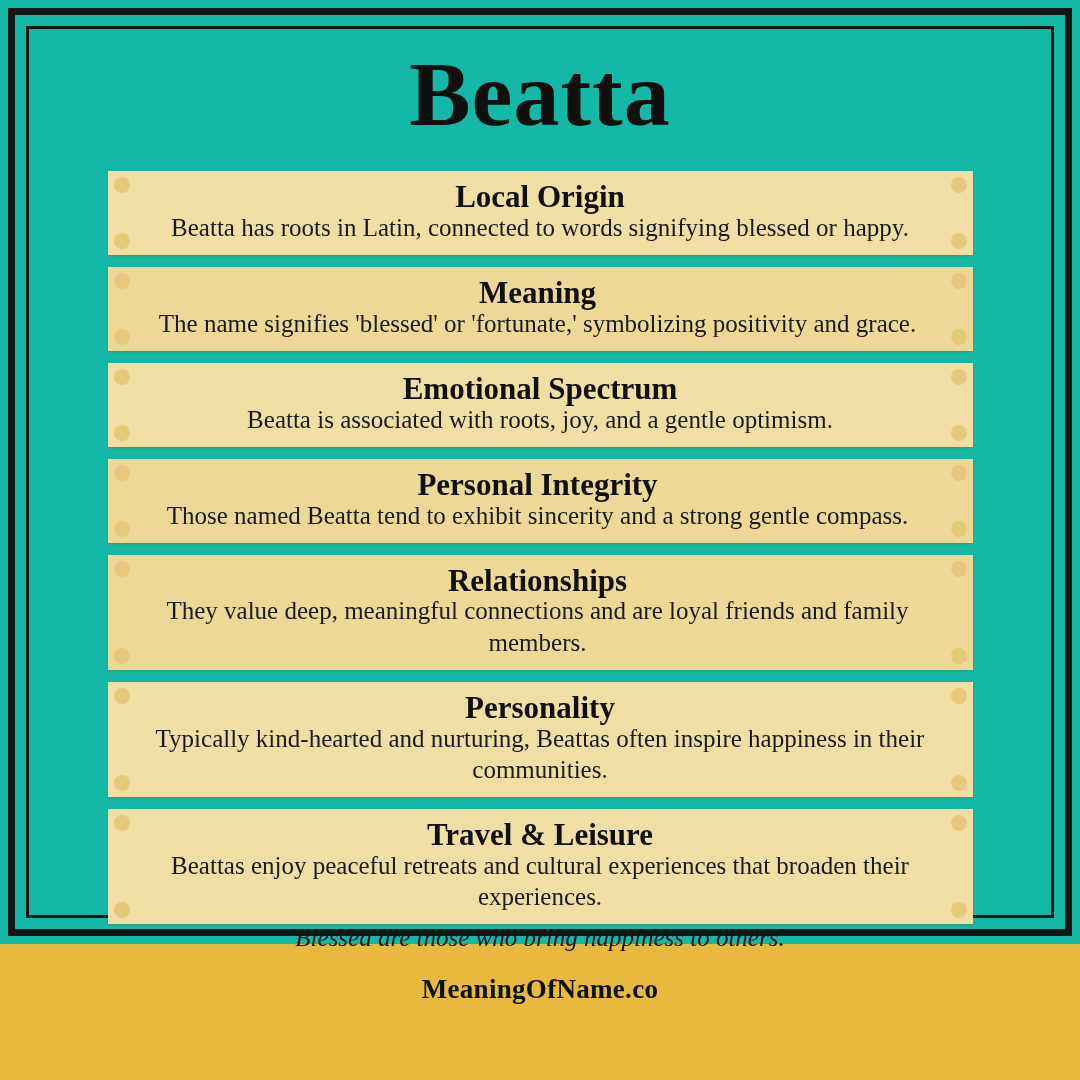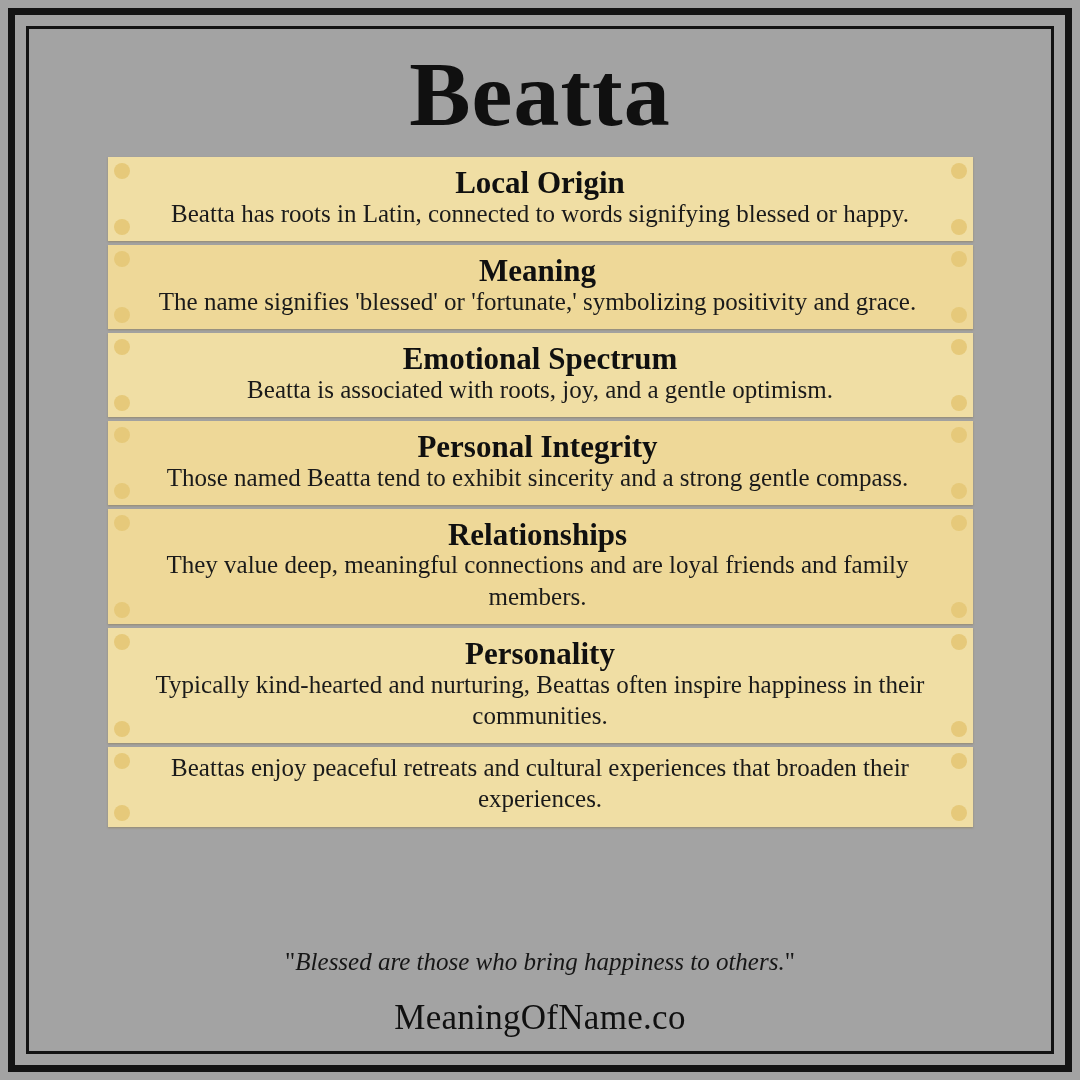--- a/index.html
+++ b/index.html
@@ -9,22 +9,22 @@
   body {
     width: 1080px;
     height: 1080px;
     background: #e8b93e;
     font-family: "Liberation Serif", serif;
     overflow: hidden;
   }
   .poster {
     position: relative;
     width: 1080px;
-    height: 1080px;
-    background: #a3a3a3;
+    height: 944px;
+    background: #14b8a6;
     box-sizing: border-box;
   }
   
   .frame-outer {
     position: absolute;
     left: 8px;
     top: 8px;
     right: 8px;
     bottom: 8px;
     border: 7px solid #141414;
@@ -53,25 +53,25 @@
   .title {
     margin-top: 8px;
     font-size: 92px;
     font-weight: bold;
     color: #101010;
     letter-spacing: 1px;
     line-height: 1.1;
     text-align: center;
   }
   .cards {
-    margin-top: 12px;
+    margin-top: 26px;
     width: 865px;
     display: flex;
     flex-direction: column;
-    gap: 4px;
+    gap: 12px;
   }
   .card {
     position: relative;
     background: #f0dea4;
     box-shadow: 0 1px 2px rgba(120, 90, 20, 0.35);
     padding: 8px 46px 12px 46px;
     box-sizing: border-box;
     text-align: center;
   }
   .card.alt {
@@ -116,22 +116,22 @@
     color: #161616;
     margin-bottom: 22px;
   }
   .quote .quote-mark {
     font-style: normal;
   }
   .quote .quote-body {
     font-style: italic;
   }
   .brand {
-    font-size: 35px;
-    font-weight: normal;
+    font-size: 27px;
+    font-weight: bold;
     color: #101010;
     letter-spacing: 0.3px;
   }
 </style>
 </head>
 <body>
 
 <div class="poster">
   <div class="frame-outer"></div>
   <div class="frame-inner"></div>
@@ -193,20 +193,21 @@
         <span class="notch br"></span>
         <p class="card-title">Personality</p>
         <p class="card-text">Typically kind-hearted and nurturing, Beattas often inspire happiness in their communities.</p>
       </div>
 
       <div class="card">
         <span class="notch tl"></span>
         <span class="notch tr"></span>
         <span class="notch bl"></span>
         <span class="notch br"></span>
+        <p class="card-title">Travel &amp; Leisure</p>
         <p class="card-text">Beattas enjoy peaceful retreats and cultural experiences that broaden their experiences.</p>
       </div>
 
     </div>
 
     <div class="footer">
       <div class="quote">
         <span class="quote-mark">"</span><span class="quote-body">Blessed are those who bring happiness to others.</span><span class="quote-mark">"</span>
       </div>
       <div class="brand">MeaningOfName.co</div>

